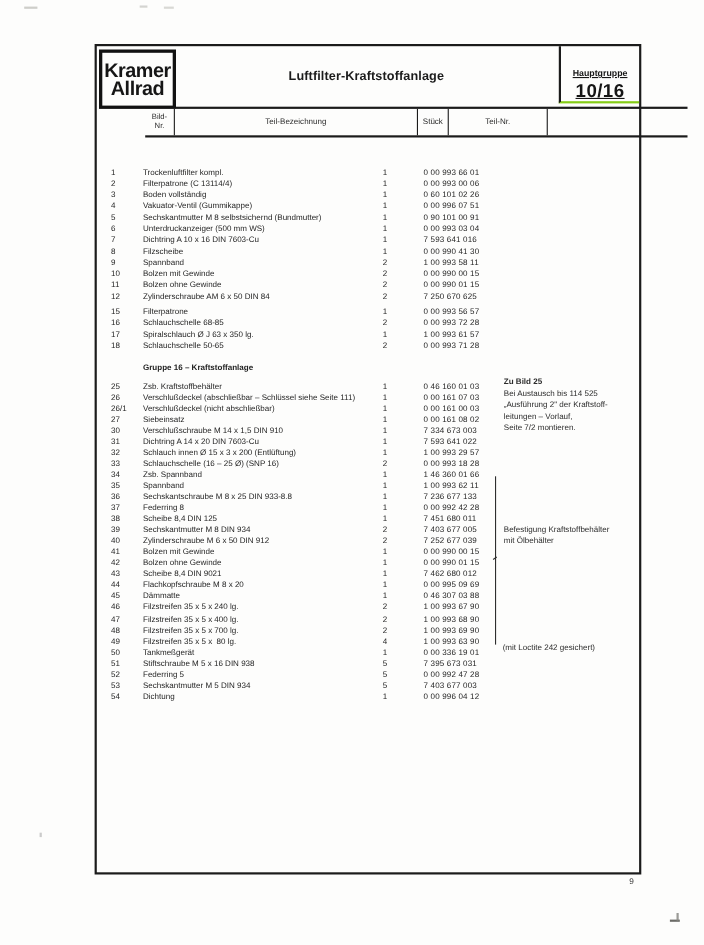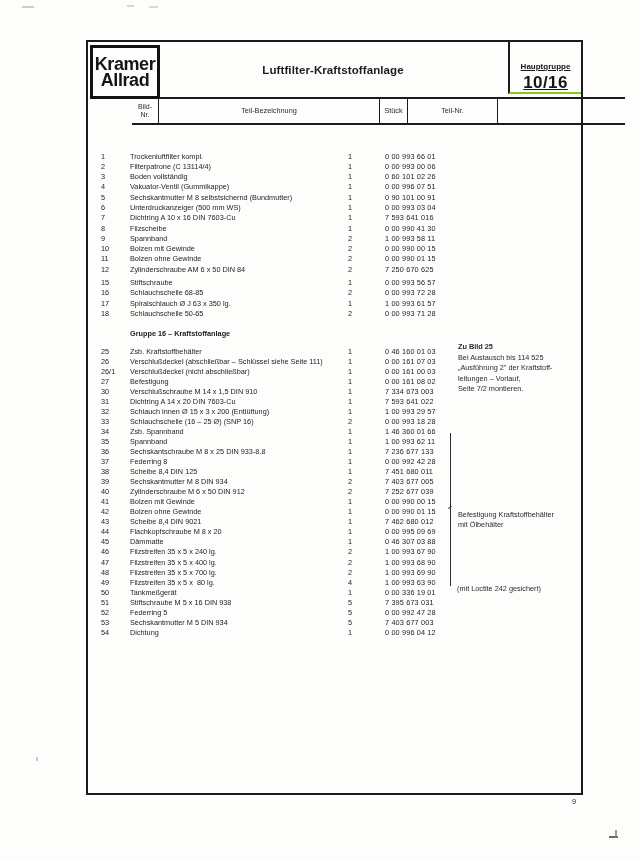--- a/index.html
+++ b/index.html
@@ -54,21 +54,21 @@
   .row{position:relative;height:10.3px;font-size:7.3px;line-height:10.3px;white-space:nowrap;}
   .block-c .row{height:10.05px;line-height:10.05px;}
   .c-nr{position:absolute;left:13px;}
   .c-desc{position:absolute;left:42px;}
   .c-qty{position:absolute;left:248px;width:28px;text-align:center;}
   .c-part{position:absolute;left:297px;letter-spacing:0.15px;}
   
   .note{position:absolute;font-size:7.3px;line-height:10.6px;white-space:nowrap;color:#2b2b2b;}
   .note-title{font-weight:bold;}
   .note-1{left:370px;top:300px;}
-  .note-2{left:370px;top:468px;line-height:10.4px;}
+  .note-2{left:370px;top:435px;line-height:10.4px;}
   .note-3{left:369px;top:542px;}
   .brace{position:absolute;left:362px;top:391px;width:2px;height:153px;box-sizing:border-box;
          border-left:1.3px solid #2e2e2e;}
   .brace::before{content:"";position:absolute;left:-3px;top:74px;width:4px;height:1.2px;
                  background:#2e2e2e;transform:rotate(-35deg);}
   .page-number{position:absolute;left:572px;top:797px;font-size:7.5px;color:#333;}
   
   .art{position:absolute;background:#b9b9b4;}
   .a1{left:22px;top:6px;width:12px;height:1.5px;opacity:.7;}
   .a2{left:127px;top:5px;width:7px;height:1.5px;opacity:.6;}
@@ -187,21 +187,21 @@
   <div class="row">
     <span class="c-nr">12</span>
     <span class="c-desc">Zylinderschraube AM 6 x 50 DIN 84</span>
     <span class="c-qty">2</span>
     <span class="c-part">7 250 670 625</span>
   </div>
 </div>
     <div class="rows block-b">
   <div class="row">
     <span class="c-nr">15</span>
-    <span class="c-desc">Stiftschraube</span>
+    <span class="c-desc">Filterpatrone</span>
     <span class="c-qty">1</span>
     <span class="c-part">0 00 993 56 57</span>
   </div>
 
   <div class="row">
     <span class="c-nr">16</span>
     <span class="c-desc">Schlauchschelle 68-85</span>
     <span class="c-qty">2</span>
     <span class="c-part">0 00 993 72 28</span>
   </div>
@@ -238,21 +238,21 @@
 
   <div class="row">
     <span class="c-nr">26/1</span>
     <span class="c-desc">Verschlußdeckel (nicht abschließbar)</span>
     <span class="c-qty">1</span>
     <span class="c-part">0 00 161 00 03</span>
   </div>
 
   <div class="row">
     <span class="c-nr">27</span>
-    <span class="c-desc">Befestigung</span>
+    <span class="c-desc">Siebeinsatz</span>
     <span class="c-qty">1</span>
     <span class="c-part">0 00 161 08 02</span>
   </div>
 
   <div class="row">
     <span class="c-nr">30</span>
     <span class="c-desc">Verschlußschraube M 14 x 1,5 DIN 910</span>
     <span class="c-qty">1</span>
     <span class="c-part">7 334 673 003</span>
   </div>

